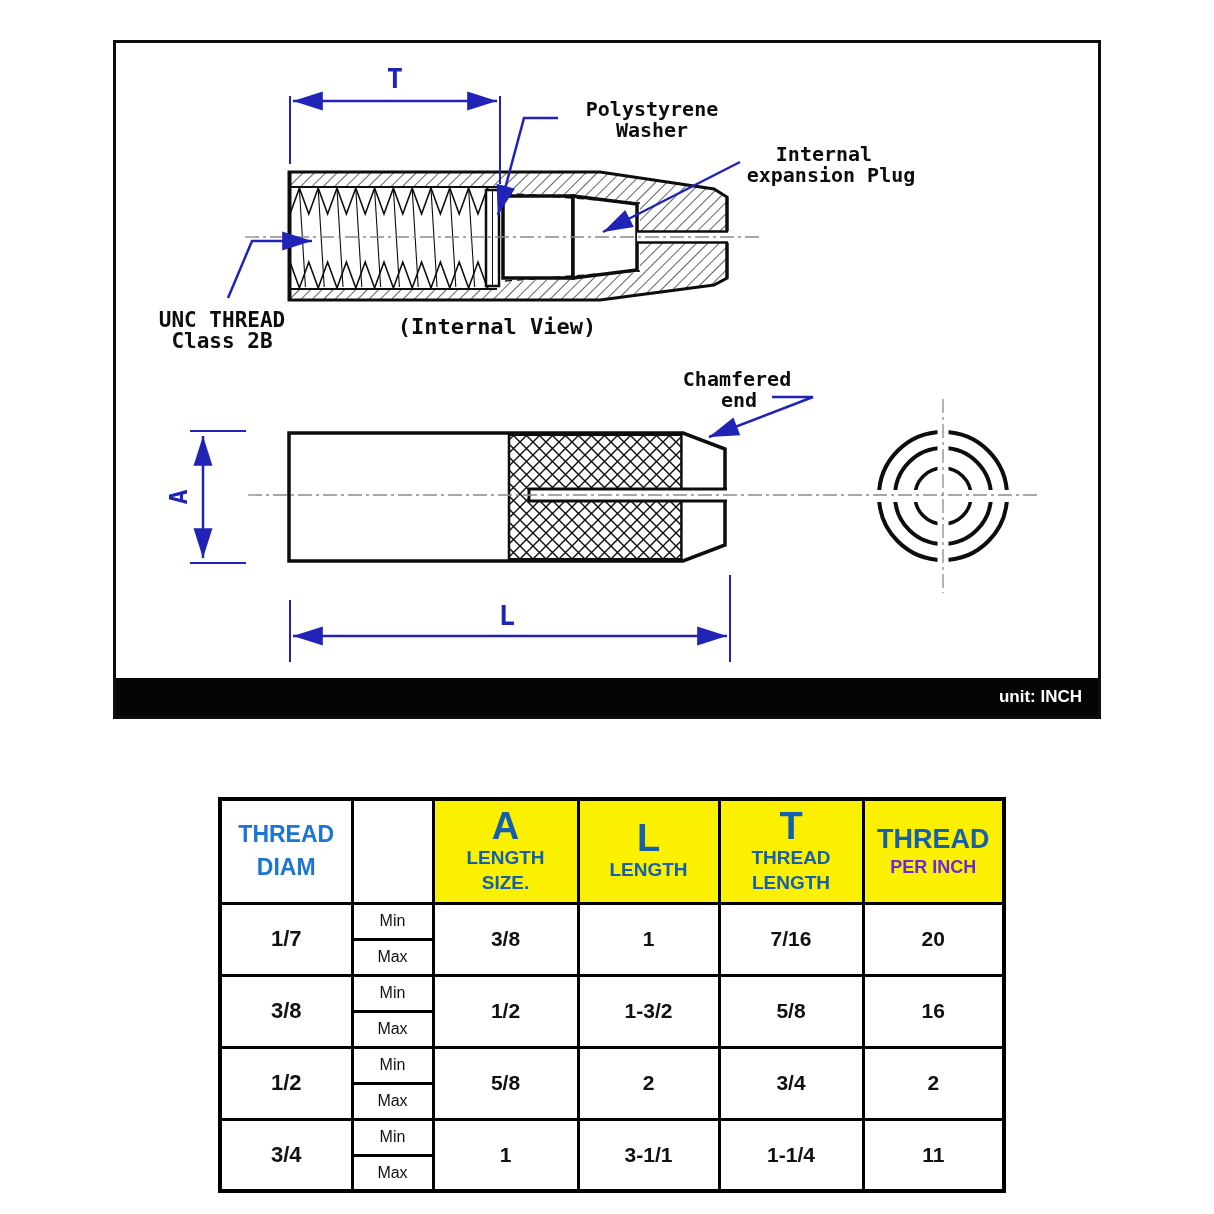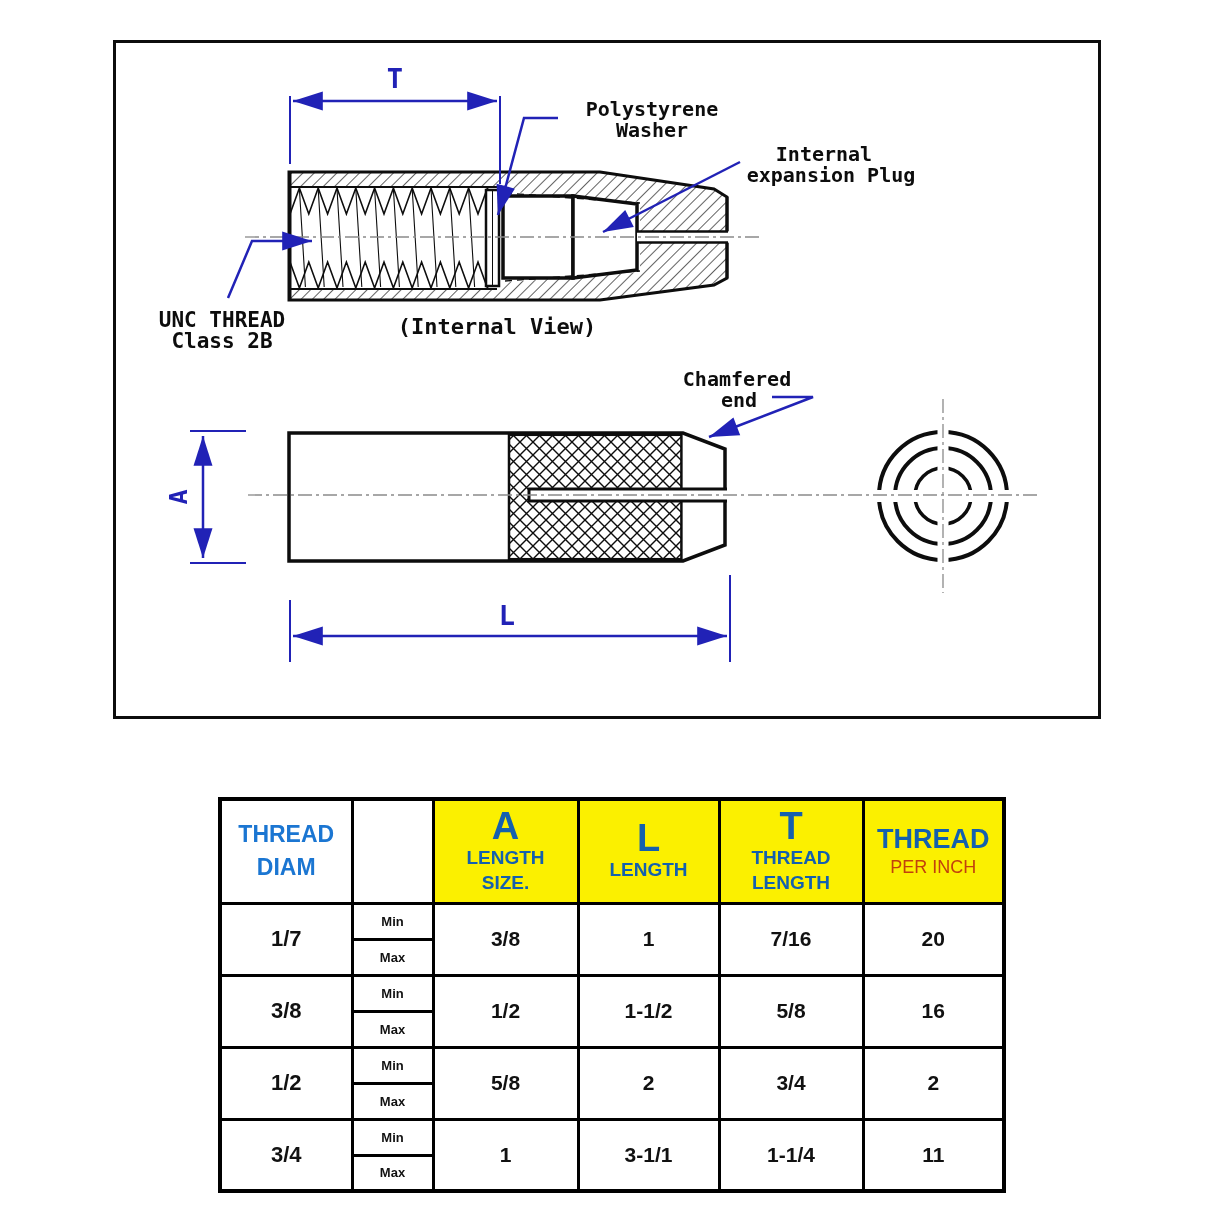--- a/index.html
+++ b/index.html
@@ -23,24 +23,24 @@
               table-layout:fixed;background:#ffffff;}
   #spec-table th,#spec-table td{border:3px solid #000;text-align:center;vertical-align:middle;
               padding:0;color:#111;}
   #spec-table{border:4px solid #000;}
   th.plain{background:#ffffff;}
   th.yellow{background:#FBF000;}
   .hdr-blue1{color:#1b76d2;font-size:23px;font-weight:bold;line-height:1.45;}
   .hdr-big{color:#1460ae;font-size:38px;font-weight:bold;line-height:1.0;display:block;}
   .hdr-sub{color:#1460ae;font-size:19px;font-weight:bold;line-height:1.35;display:block;}
   .hdr-big2{color:#1460ae;font-size:27px;font-weight:bold;line-height:1.2;display:block;}
-  .hdr-sub2{color:#c2410c;font-size:18px;font-weight:normal;line-height:1.3;display:block;}
+  .hdr-sub2{color:#6d28d9;font-size:18px;font-weight:bold;line-height:1.3;display:block;}
   td.size-cell{font-size:22px;font-weight:bold;}
   td.val-cell{font-size:21px;font-weight:bold;}
-  td.minmax{font-size:13px;font-weight:bold;}
+  td.minmax{font-size:16px;font-weight:normal;}
   td.min-cell{border-bottom-width:2px;}
   td.max-cell{border-top-width:2px;}
   tr.sub-row{height:36px;}
   tr.hdr-row{height:104px;}
 </style>
 </head>
 <body>
 
 <div id="page">
 
@@ -136,20 +136,23 @@
       <text x="831" y="182" class="cad-label" font-size="20" text-anchor="middle">expansion Plug</text>
       <text x="222" y="327" class="cad-label" font-size="21" text-anchor="middle">UNC THREAD</text>
       <text x="222" y="348" class="cad-label" font-size="21" text-anchor="middle">Class 2B</text>
       <text x="497" y="334" class="cad-label" font-size="22" text-anchor="middle">(Internal View)</text>
       <text x="737" y="386" class="cad-label" font-size="20" text-anchor="middle">Chamfered</text>
       <text x="739" y="407" class="cad-label" font-size="20" text-anchor="middle">end</text>
       <text x="187" y="497" class="dim-letter" font-size="25" text-anchor="middle" transform="rotate(-90 187 497)">A</text>
       <text x="507" y="625" class="dim-letter" font-size="27" text-anchor="middle">L</text>
     </svg>
 
+    <div id="unit-bar">
+      <span>unit: INCH</span>
+    </div>
   </div>
 
   <table id="spec-table">
     <colgroup>
       <col style="width:132px">
         <col style="width:81px">
         <col style="width:145px">
       <col style="width:141px">
         <col style="width:144px">
         <col style="width:141px">
@@ -190,21 +193,21 @@
       <td class="val-cell" rowspan="2">20</td>
     </tr>
     <tr class="sub-row">
       <td class="minmax max-cell">Max</td>
     </tr>
 
     <tr class="sub-row">
       <td class="size-cell" rowspan="2">3/8</td>
       <td class="minmax min-cell">Min</td>
       <td class="val-cell" rowspan="2">1/2</td>
-      <td class="val-cell" rowspan="2">1-1/2</td>
+      <td class="val-cell" rowspan="2">1-3/2</td>
       <td class="val-cell" rowspan="2">5/8</td>
       <td class="val-cell" rowspan="2">16</td>
     </tr>
     <tr class="sub-row">
       <td class="minmax max-cell">Max</td>
     </tr>
 
     <tr class="sub-row">
       <td class="size-cell" rowspan="2">1/2</td>
       <td class="minmax min-cell">Min</td>

